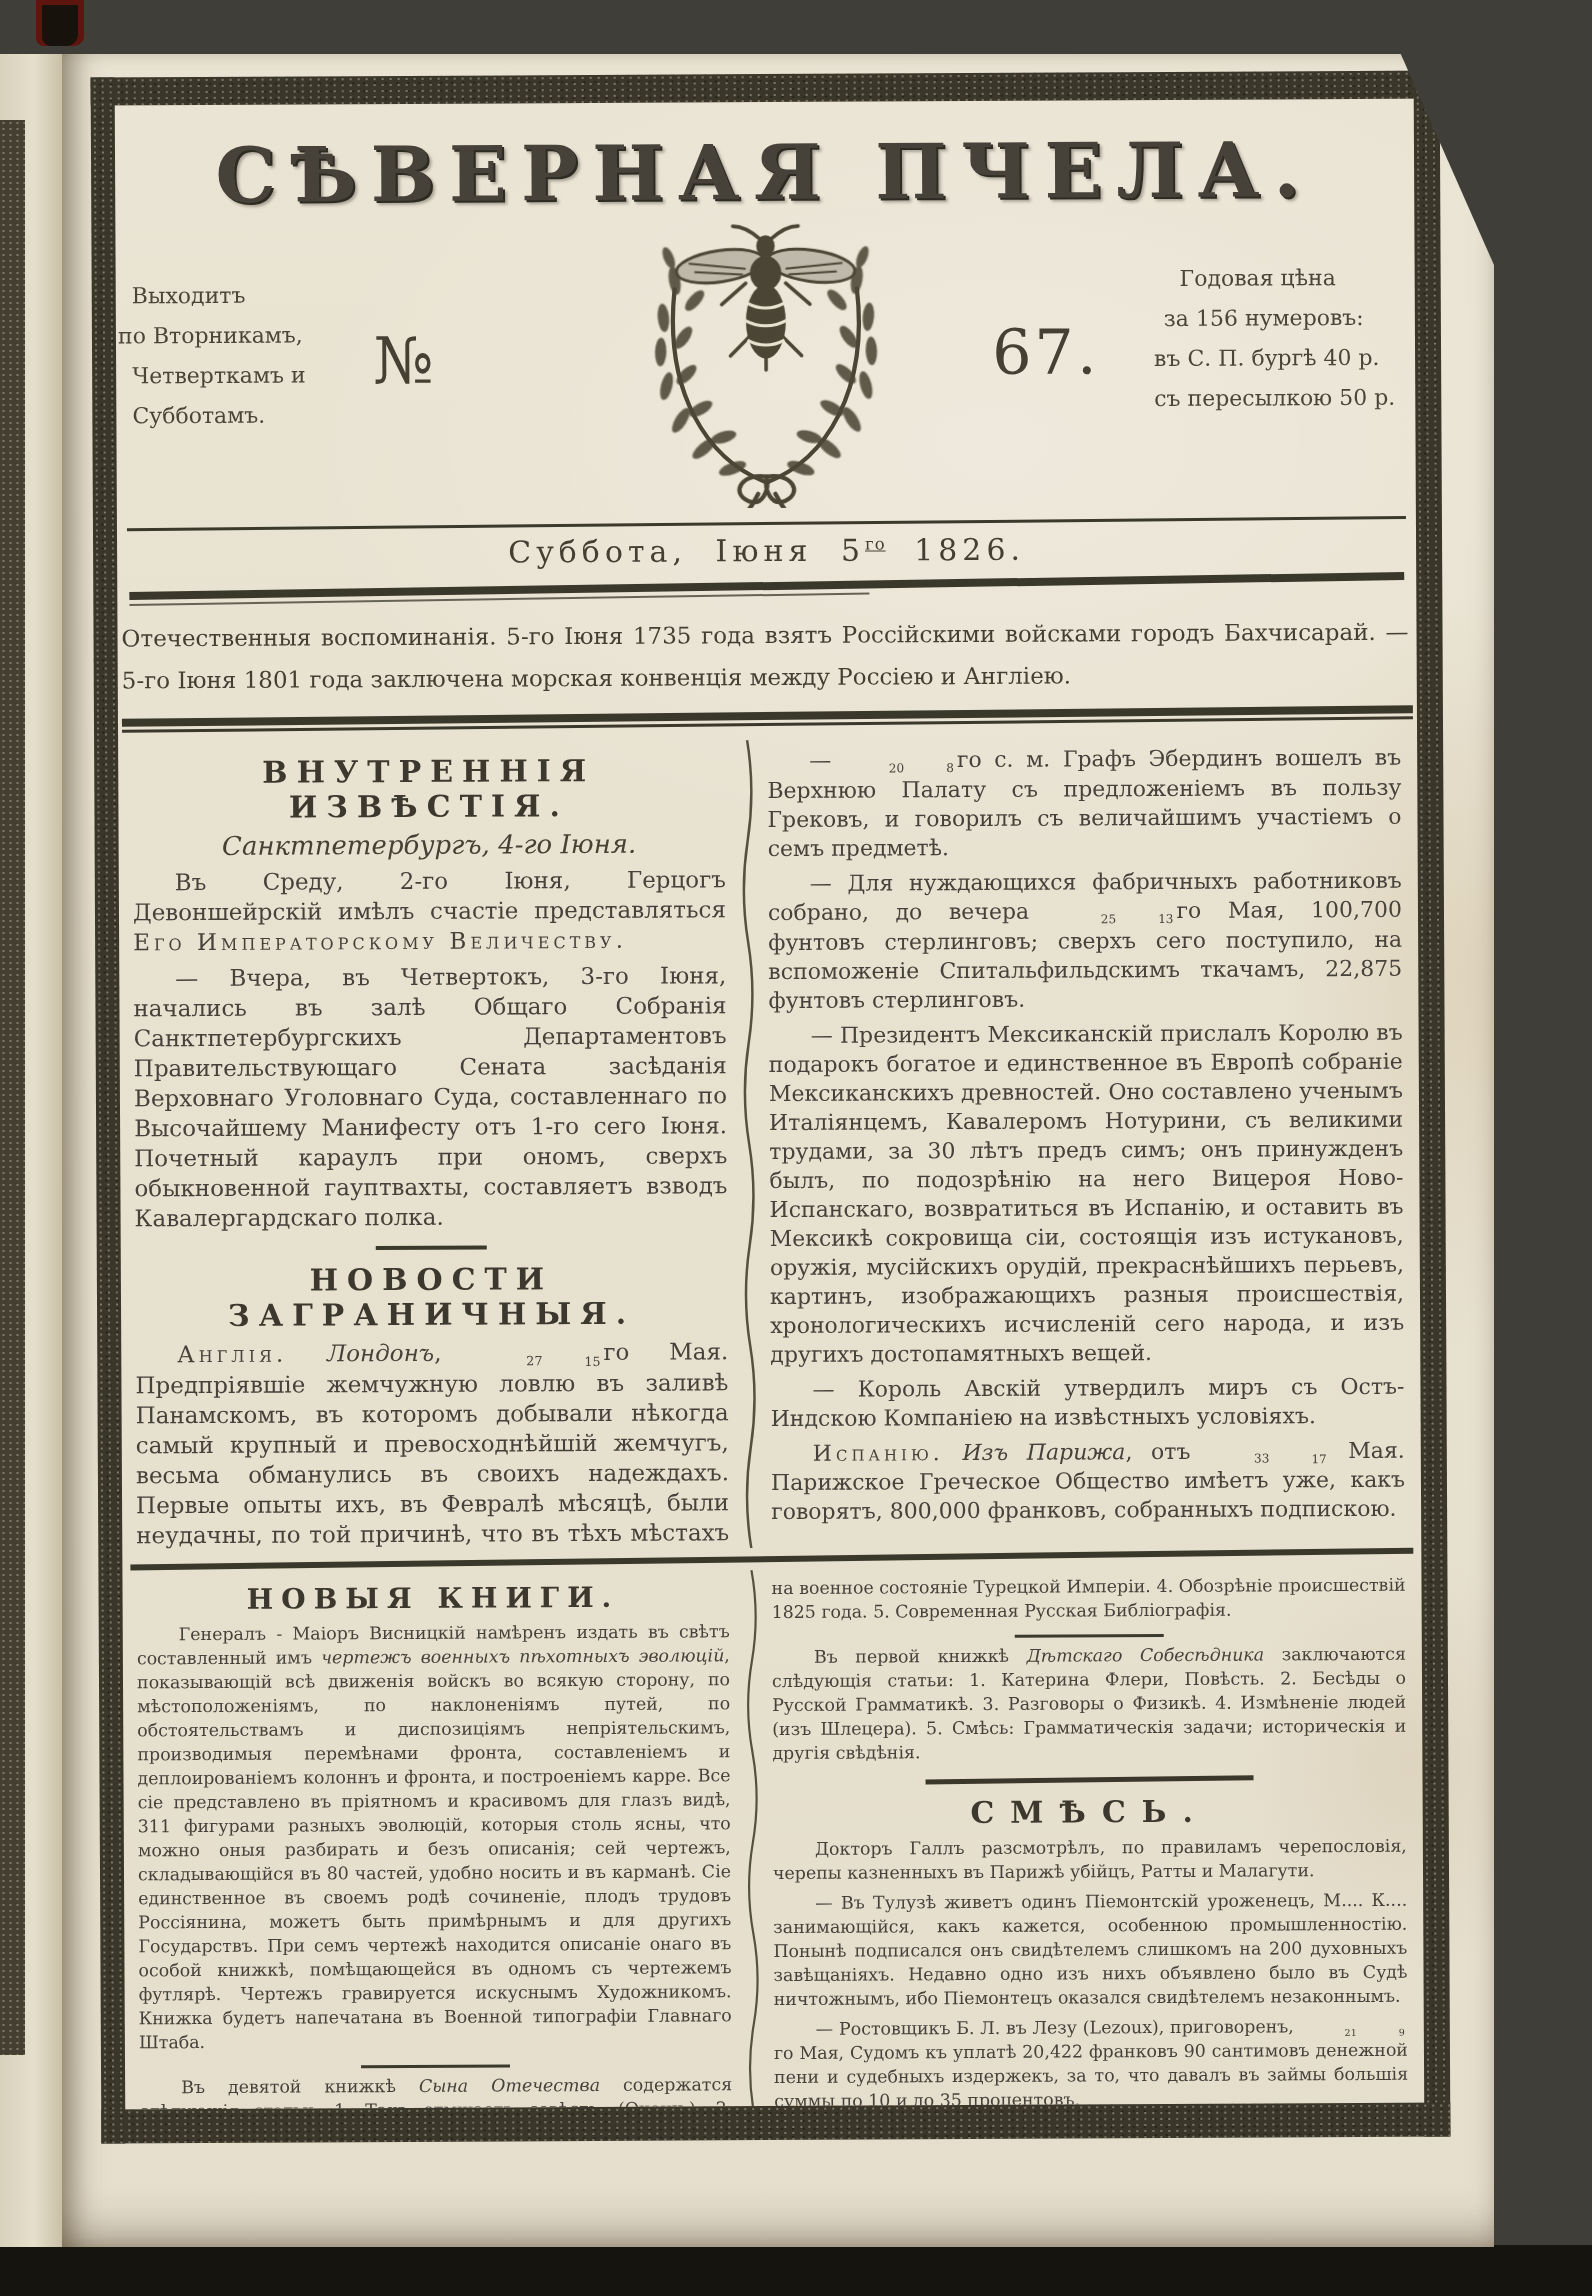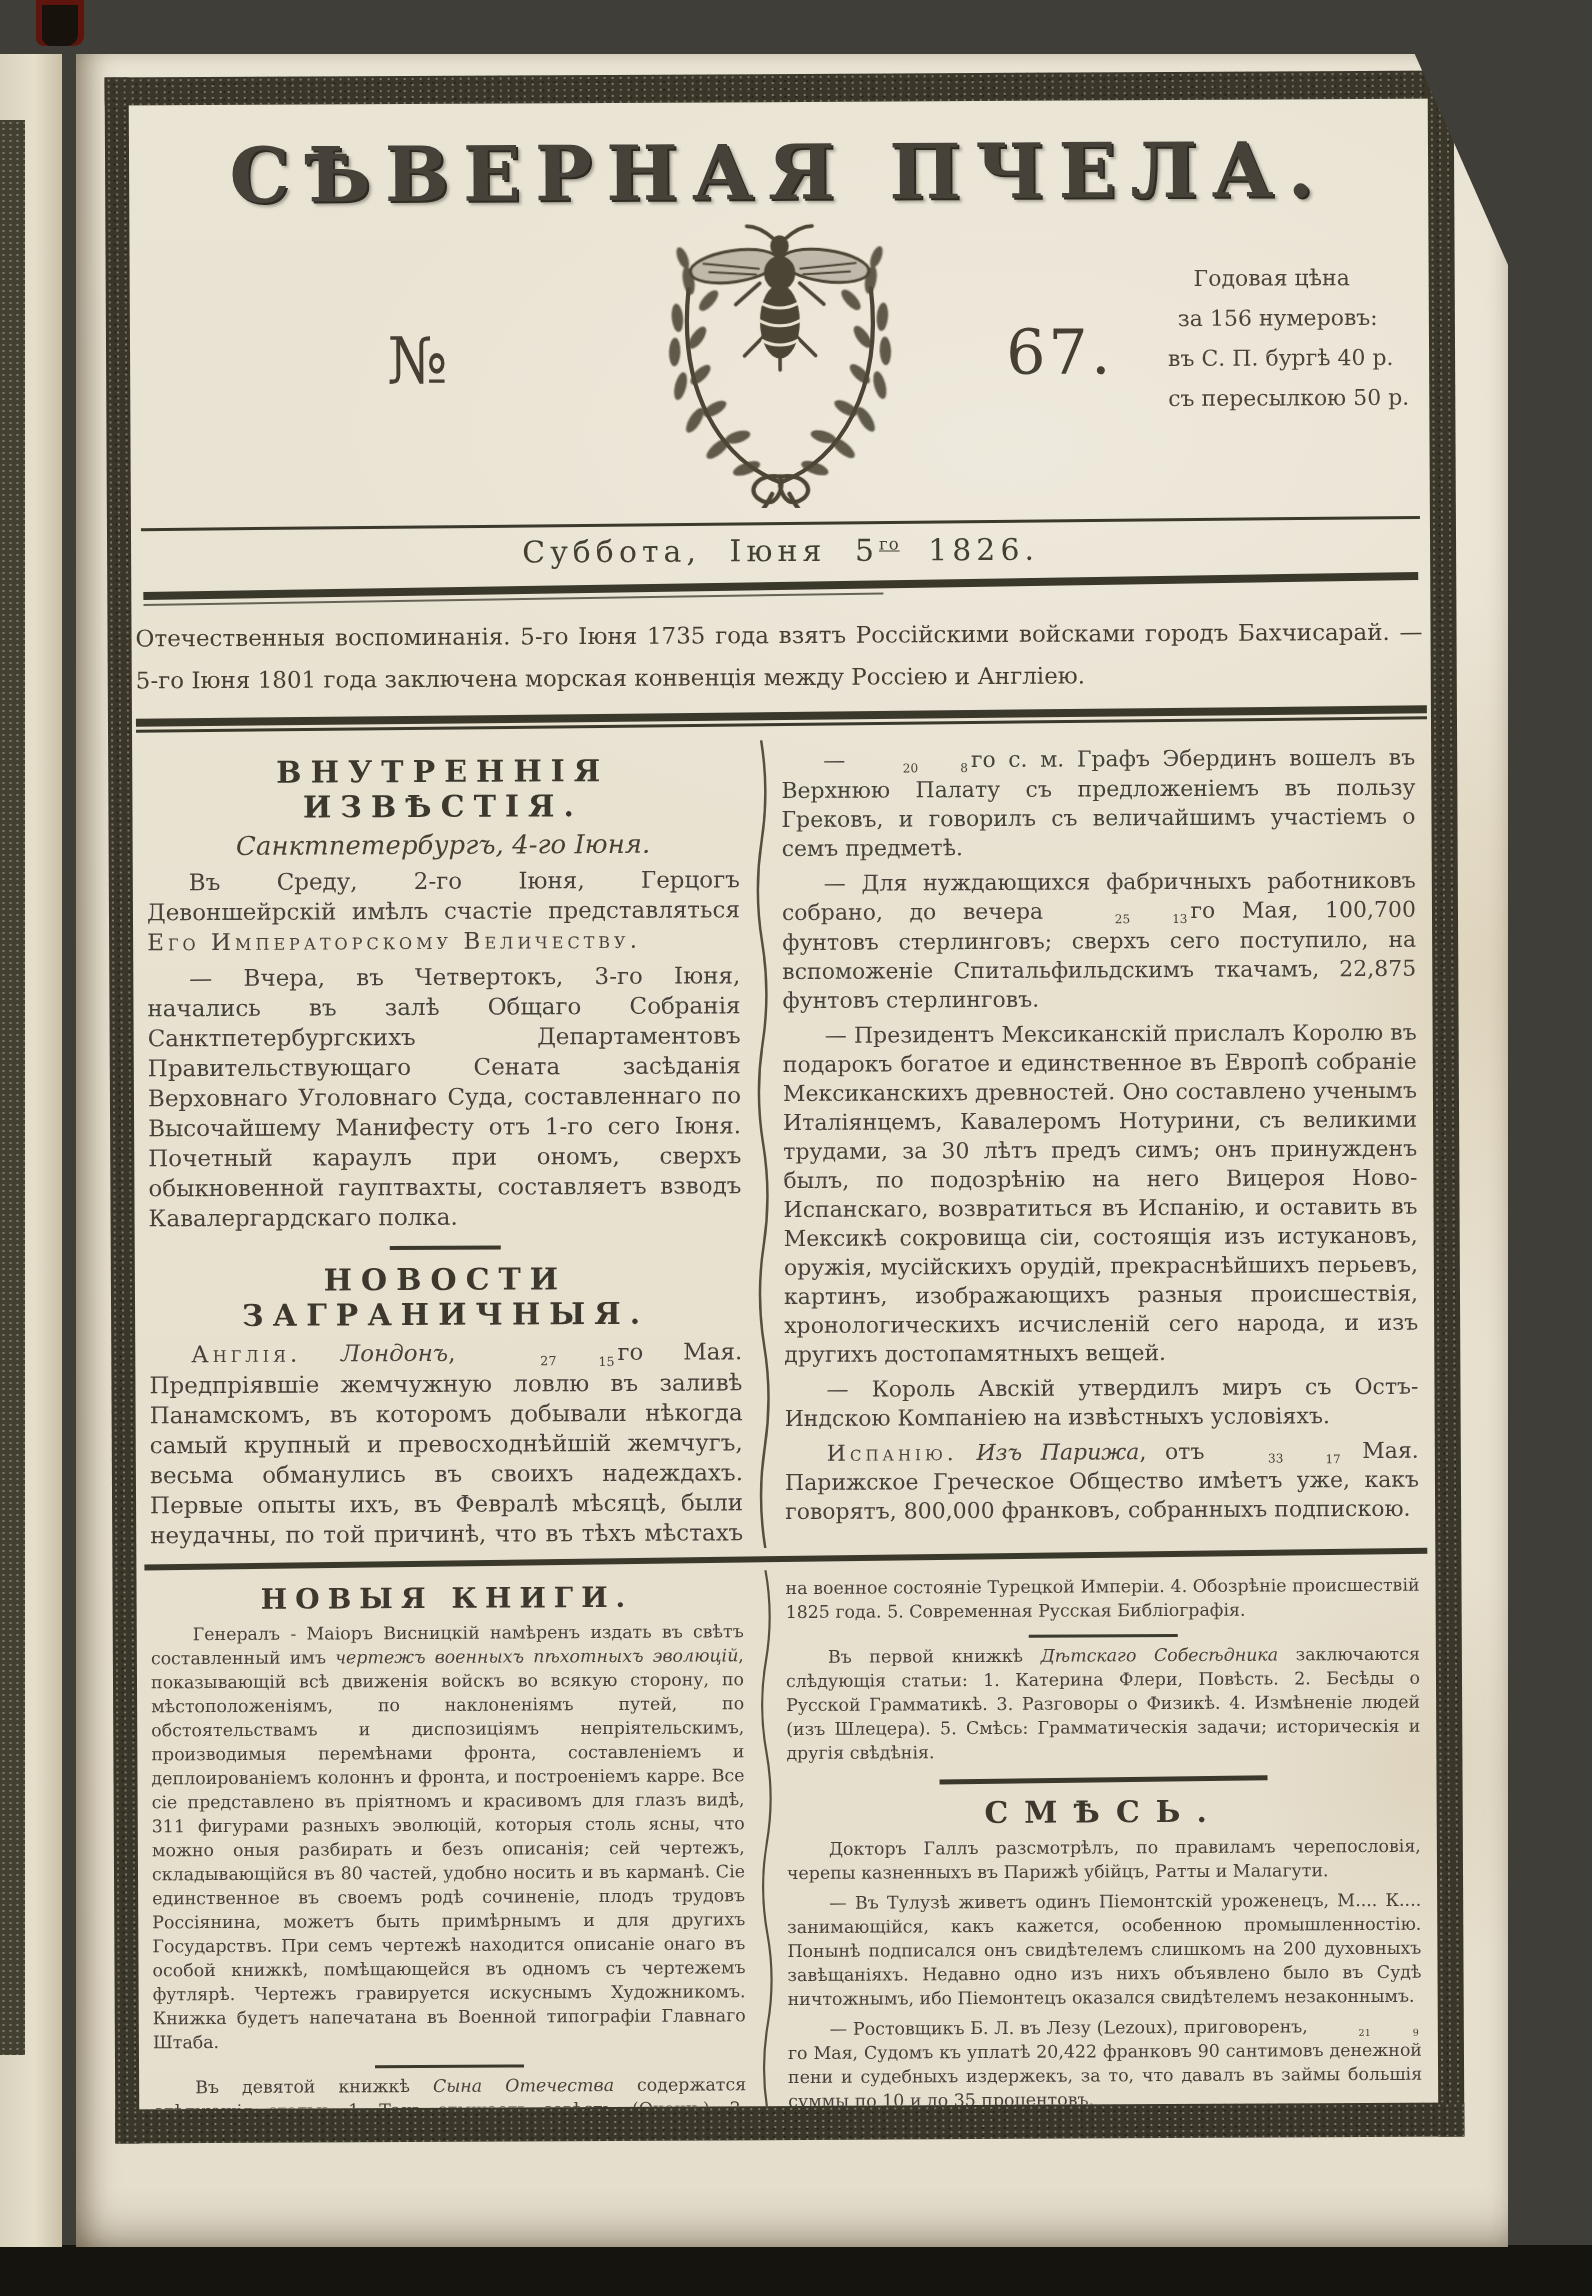--- a/index.html
+++ b/index.html
@@ -5,21 +5,21 @@
   html,body{margin:0;padding:0;background:#2e2c28;}
   .stage{position:relative;width:1592px;height:2296px;overflow:hidden;
     background:#403e39;font-family:"DejaVu Serif",serif;color:#46413a;}
   .bg-bottom{position:absolute;left:0;top:2245px;width:1592px;height:52px;background:#16140f;}
   
   .prev-page{position:absolute;left:0;top:54px;width:62px;height:2193px;
     background:linear-gradient(90deg,#d8d1bc,#e5dfcb 55%,#c9c0a6);}
   .prev-frame{position:absolute;left:0;top:66px;width:25px;height:1935px;background:#444031;
     background-image:radial-gradient(rgba(222,216,198,.35) 1px,transparent 1.4px);background-size:7px 6px;}
   
-  .page{position:absolute;left:76px;top:54px;width:1432px;height:2193px;
+  .page{position:absolute;left:62px;top:54px;width:1432px;height:2193px;
     background:
       radial-gradient(1194px 697px at 65% 18%, rgba(255,255,255,.22), transparent 60%),
       radial-gradient(259px 517px at 98% 42%, rgba(175,143,85,.16), transparent 72%),
       radial-gradient(239px 299px at 94% 78%, rgba(160,130,80,.12), transparent 70%),
       linear-gradient(#eae4d4,#e5decc);
     box-shadow:inset 24px 0 30px -14px rgba(70,55,30,.55),
                inset -6px 0 18px -8px rgba(70,55,30,.22),
                inset 0 -34px 44px -22px rgba(60,45,25,.38);}
   .corner-cut{position:absolute;right:0;top:0;width:111px;height:211px;background:#403e39;
     clip-path:polygon(16% 0,100% 0,100% 100%);}
@@ -103,20 +103,26 @@
       <div class="bstrip b-top"></div>
       <div class="bstrip b-left"></div>
       <div class="bstrip b-right"></div>
       <div class="bstrip b-bottom"></div>
 
       <div class="content">
 
         <div class="title">СѢВЕРНАЯ ПЧЕЛА.</div>
 
         <div class="mast-row">
+          <div class="schedule">
+            <div>Выходитъ</div>
+            <div class="l2">по Вторникамъ,</div>
+            <div>Четверткамъ и</div>
+            <div>Субботамъ.</div>
+          </div>
 
           <div class="numero">№</div>
 
           <div class="emblem">
             <svg width="354" height="299" viewBox="0 0 240 210">
               <g stroke="#4b4535" fill="none" stroke-width="3" stroke-linecap="round">
                 <path d="M120,192 C78,176 48,128 56,56"></path>
                 <path d="M120,192 C162,176 192,128 184,56"></path>
               </g>
               <g fill="#4b4535" opacity="0.88">

